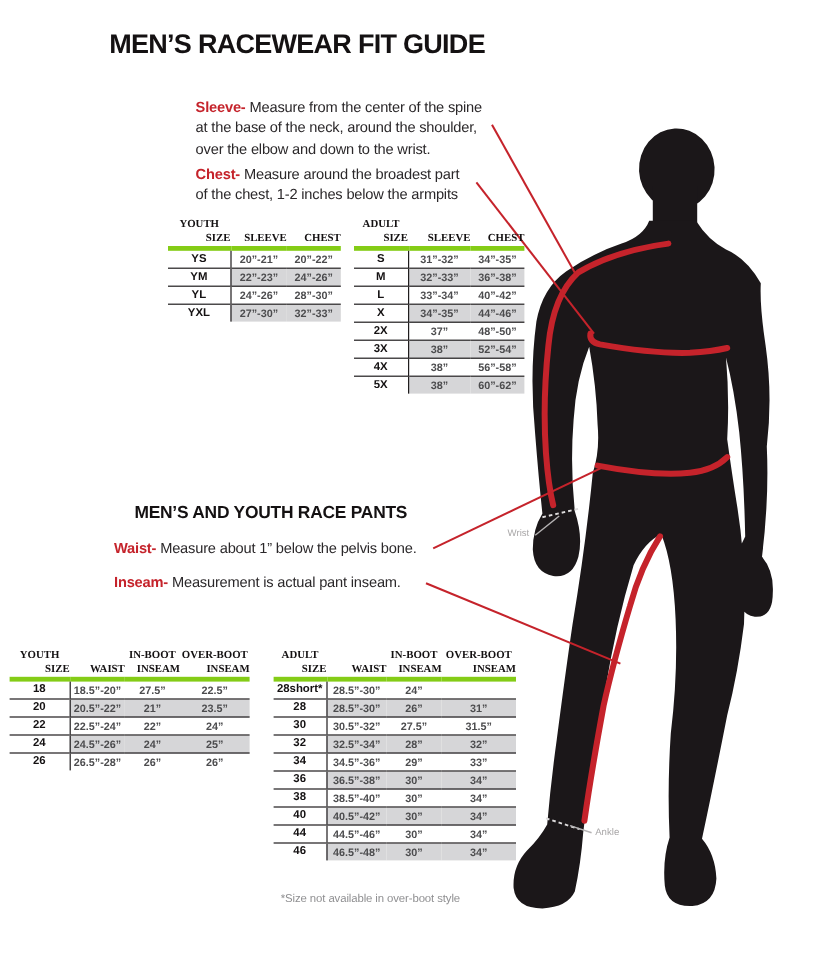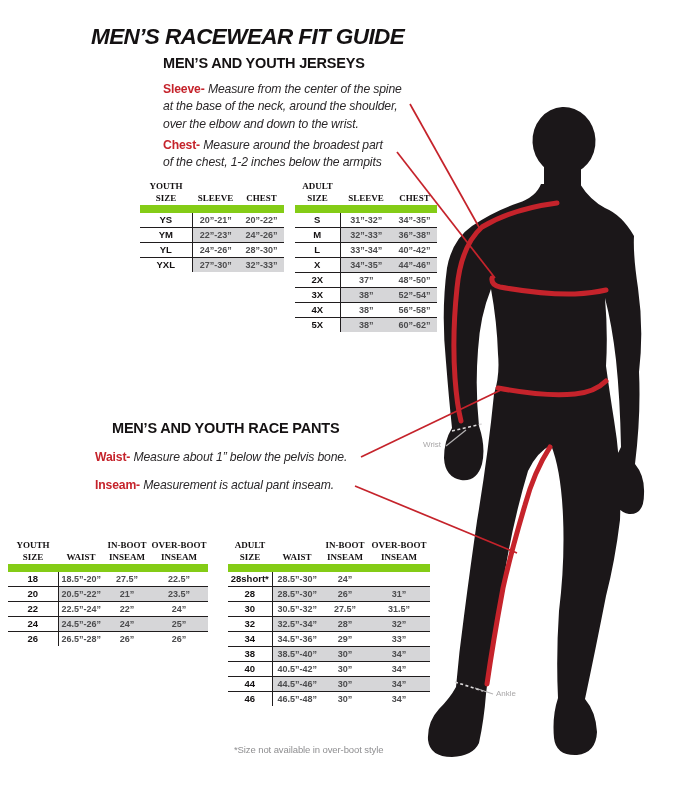--- a/index.html
+++ b/index.html
@@ -10,49 +10,49 @@
     --graylabel:#a9a7a8;
   }
   *{margin:0;padding:0;box-sizing:border-box;}
   html,body{background:#ffffff;}
   body{font-family:"Liberation Sans", sans-serif;}
   .page{
     position:relative;width:686px;height:800px;background:#ffffff;overflow:hidden;
   }
   .title{
     position:absolute;left:91px;top:24px;
-    font-size:22.5px;font-weight:bold;font-style:italic;
+    font-size:22.5px;font-weight:bold;
     color:#141112;letter-spacing:-0.6px;white-space:nowrap;
   }
   .h2{
     position:absolute;font-size:14.5px;font-weight:bold;color:#141112;
     letter-spacing:-0.2px;white-space:nowrap;
   }
   .h2.jerseys{left:163px;top:55px;}
   .h2.pants{left:95px;top:420px;margin-left:17px;}
   .para{
     position:absolute;font-size:12.2px;line-height:1.42;color:#2b282a;
     letter-spacing:-0.15px;
   }
   .para .label{color:var(--accent);font-weight:bold;}
-  .para .text{white-space:pre-line;font-style:italic;}
+  .para .text{white-space:pre-line;}
   .para.sleeve{left:163px;top:81px;width:266px;}
   .para.chest{left:163px;top:137px;width:266px;}
   .para.waist{left:95px;top:449px;width:300px;}
   .para.inseam{left:95px;top:477px;width:300px;}
 
   table.fit-table{
     position:absolute;border-collapse:collapse;table-layout:fixed;
     background:transparent;
   }
   table.fit-table th{
     font-size:9px;font-weight:bold;color:#141112;text-align:center;
     padding:0;line-height:12px;height:13px;vertical-align:bottom;white-space:nowrap;font-family:Liberation Serif, serif;
   }
-  table.fit-table tr.hrow2 th{border-bottom:8px solid #84cc16;padding-bottom:1px;}
+  table.fit-table tr.hrow2 th{border-bottom:4px solid #84cc16;padding-bottom:1px;text-align:right;}
   table.fit-table td{
     font-size:9px;font-weight:bold;color:var(--value);text-align:center;
     padding:0;height:14px;line-height:14px;white-space:nowrap;
   }
   table.fit-table td:first-child{
     color:#141112;font-size:9.5px;border-right:1.5px solid #201d1e;
   }
   table.fit-table tbody tr:not(:first-child) td{border-top:1px solid #201d1e;}
   table.fit-table tbody tr:nth-child(even) td:not(:first-child){background:var(--shade);}
   .t-yj{left:140px;top:179px;}
@@ -115,21 +115,20 @@
     <path d="M 397 152 L 495 278" stroke="#c5232b" stroke-width="1.7" fill="none"></path>
     <path d="M 361 457 L 503 389" stroke="#c5232b" stroke-width="1.7" fill="none"></path>
     <path d="M 355 486 L 517 553" stroke="#c5232b" stroke-width="1.7" fill="none"></path>
 
     <path d="M 446 446 L 466 430" stroke="#b5b3b4" stroke-width="1.2" fill="none"></path>
     <path d="M 493 694 L 475 688" stroke="#b5b3b4" stroke-width="1.2" fill="none"></path>
   </svg>
 
   <div class="title">MEN’S RACEWEAR FIT GUIDE</div>
 
-  <div class="h2 jerseys">MEN’S AND YOUTH JERSEYS</div>
 
   <div class="para sleeve"><span class="label">Sleeve-</span> <span class="text">Measure from the center of the spine
 at the base of the neck, around the shoulder,
 over the elbow and down to the wrist.</span></div>
 
   <div class="para chest"><span class="label">Chest-</span> <span class="text">Measure around the broadest part
 of the chest, 1-2 inches below the armpits</span></div>
 
   <table class="fit-table t-yj">
       <colgroup>
@@ -340,20 +339,26 @@
           <td>28”</td>
           <td>32”</td>
         </tr>
         <tr>
           <td>34</td>
           <td>34.5”-36”</td>
           <td>29”</td>
           <td>33”</td>
         </tr>
         <tr>
+          <td>36</td>
+          <td>36.5”-38”</td>
+          <td>30”</td>
+          <td>34”</td>
+        </tr>
+        <tr>
           <td>38</td>
           <td>38.5”-40”</td>
           <td>30”</td>
           <td>34”</td>
         </tr>
         <tr>
           <td>40</td>
           <td>40.5”-42”</td>
           <td>30”</td>
           <td>34”</td>

